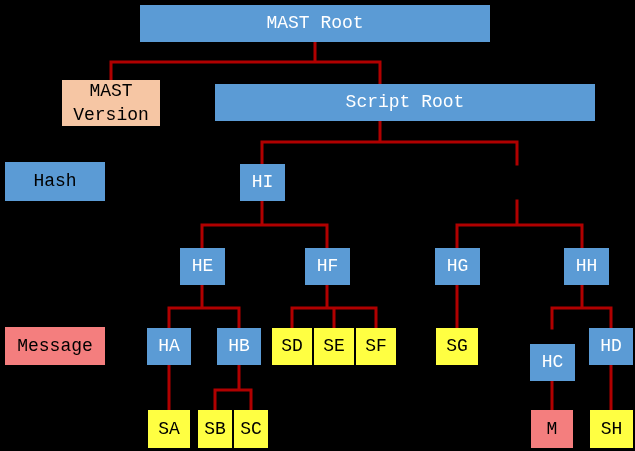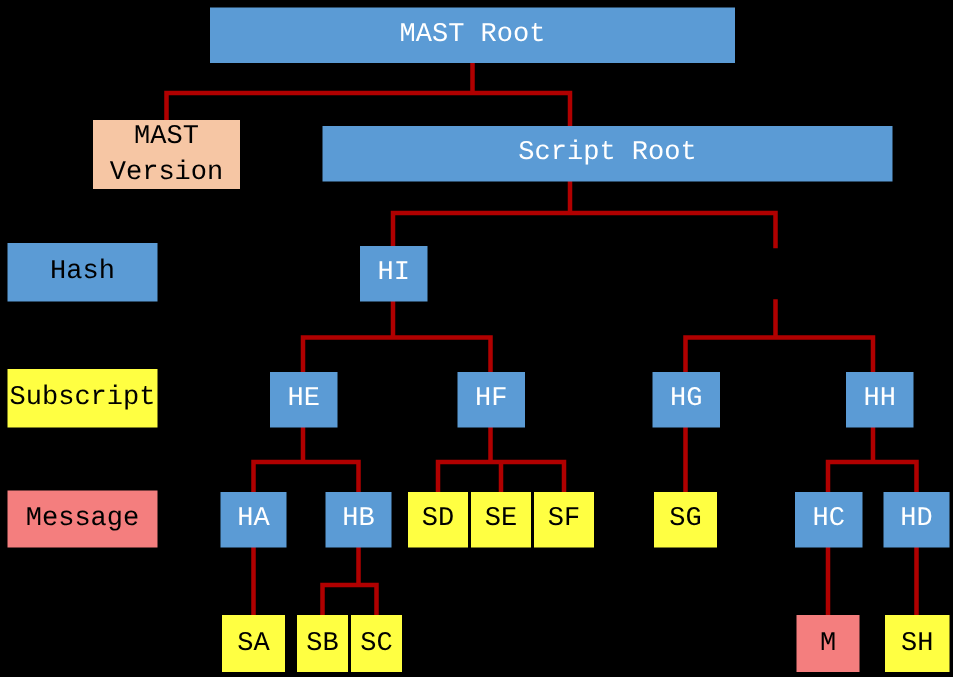--- a/index.html
+++ b/index.html
@@ -34,21 +34,21 @@
   #n-hf{left:305px;top:248px;width:45px;height:37px;}
   #n-hg{left:435px;top:248px;width:45px;height:37px;}
   #n-hh{left:564px;top:248px;width:45px;height:37px;}
 
   #n-ha{left:147px;top:328px;width:44px;height:37px;}
   #n-hb{left:217px;top:328px;width:44px;height:37px;}
   #n-sd{left:272px;top:328px;width:40px;height:37px;}
   #n-se{left:314px;top:328px;width:40px;height:37px;}
   #n-sf{left:356px;top:328px;width:40px;height:37px;}
   #n-sg{left:436px;top:328px;width:42px;height:37px;}
-  #n-hc{left:530px;top:328px;width:45px;height:37px;}
+  #n-hc{left:530px;top:344px;width:45px;height:37px;}
   #n-hd{left:589px;top:328px;width:44px;height:37px;}
 
   #n-sa{left:148px;top:410px;width:42px;height:38px;}
   #n-sb{left:198px;top:410px;width:34px;height:38px;}
   #n-sc{left:234px;top:410px;width:34px;height:38px;}
   #n-m{left:531px;top:410px;width:42px;height:38px;}
   #n-sh{left:590px;top:410px;width:43px;height:38px;}
 </style>
 </head>
 <body>
@@ -68,21 +68,20 @@
          M239 365 V390 M215 390 H251 M215 390 V410 M251 390 V410
          M552 365 V410
          M611 365 V410"></path>
   </svg>
 
   <div id="mast-root" class="node blue">MAST Root</div>
   <div id="mast-version" class="node peach">MAST Version</div>
   <div id="script-root" class="node blue">Script Root</div>
 
   <div id="label-hash" class="node blue dark-text">Hash</div>
-  <div id="label-subscript" class="node yellow">Subscript</div>
   <div id="label-message" class="node salmon">Message</div>
 
   <div id="n-hi" class="node blue">HI</div>
 
   <div id="n-he" class="node blue">HE</div>
   <div id="n-hf" class="node blue">HF</div>
   <div id="n-hg" class="node blue">HG</div>
   <div id="n-hh" class="node blue">HH</div>
 
   <div id="n-ha" class="node blue">HA</div>

